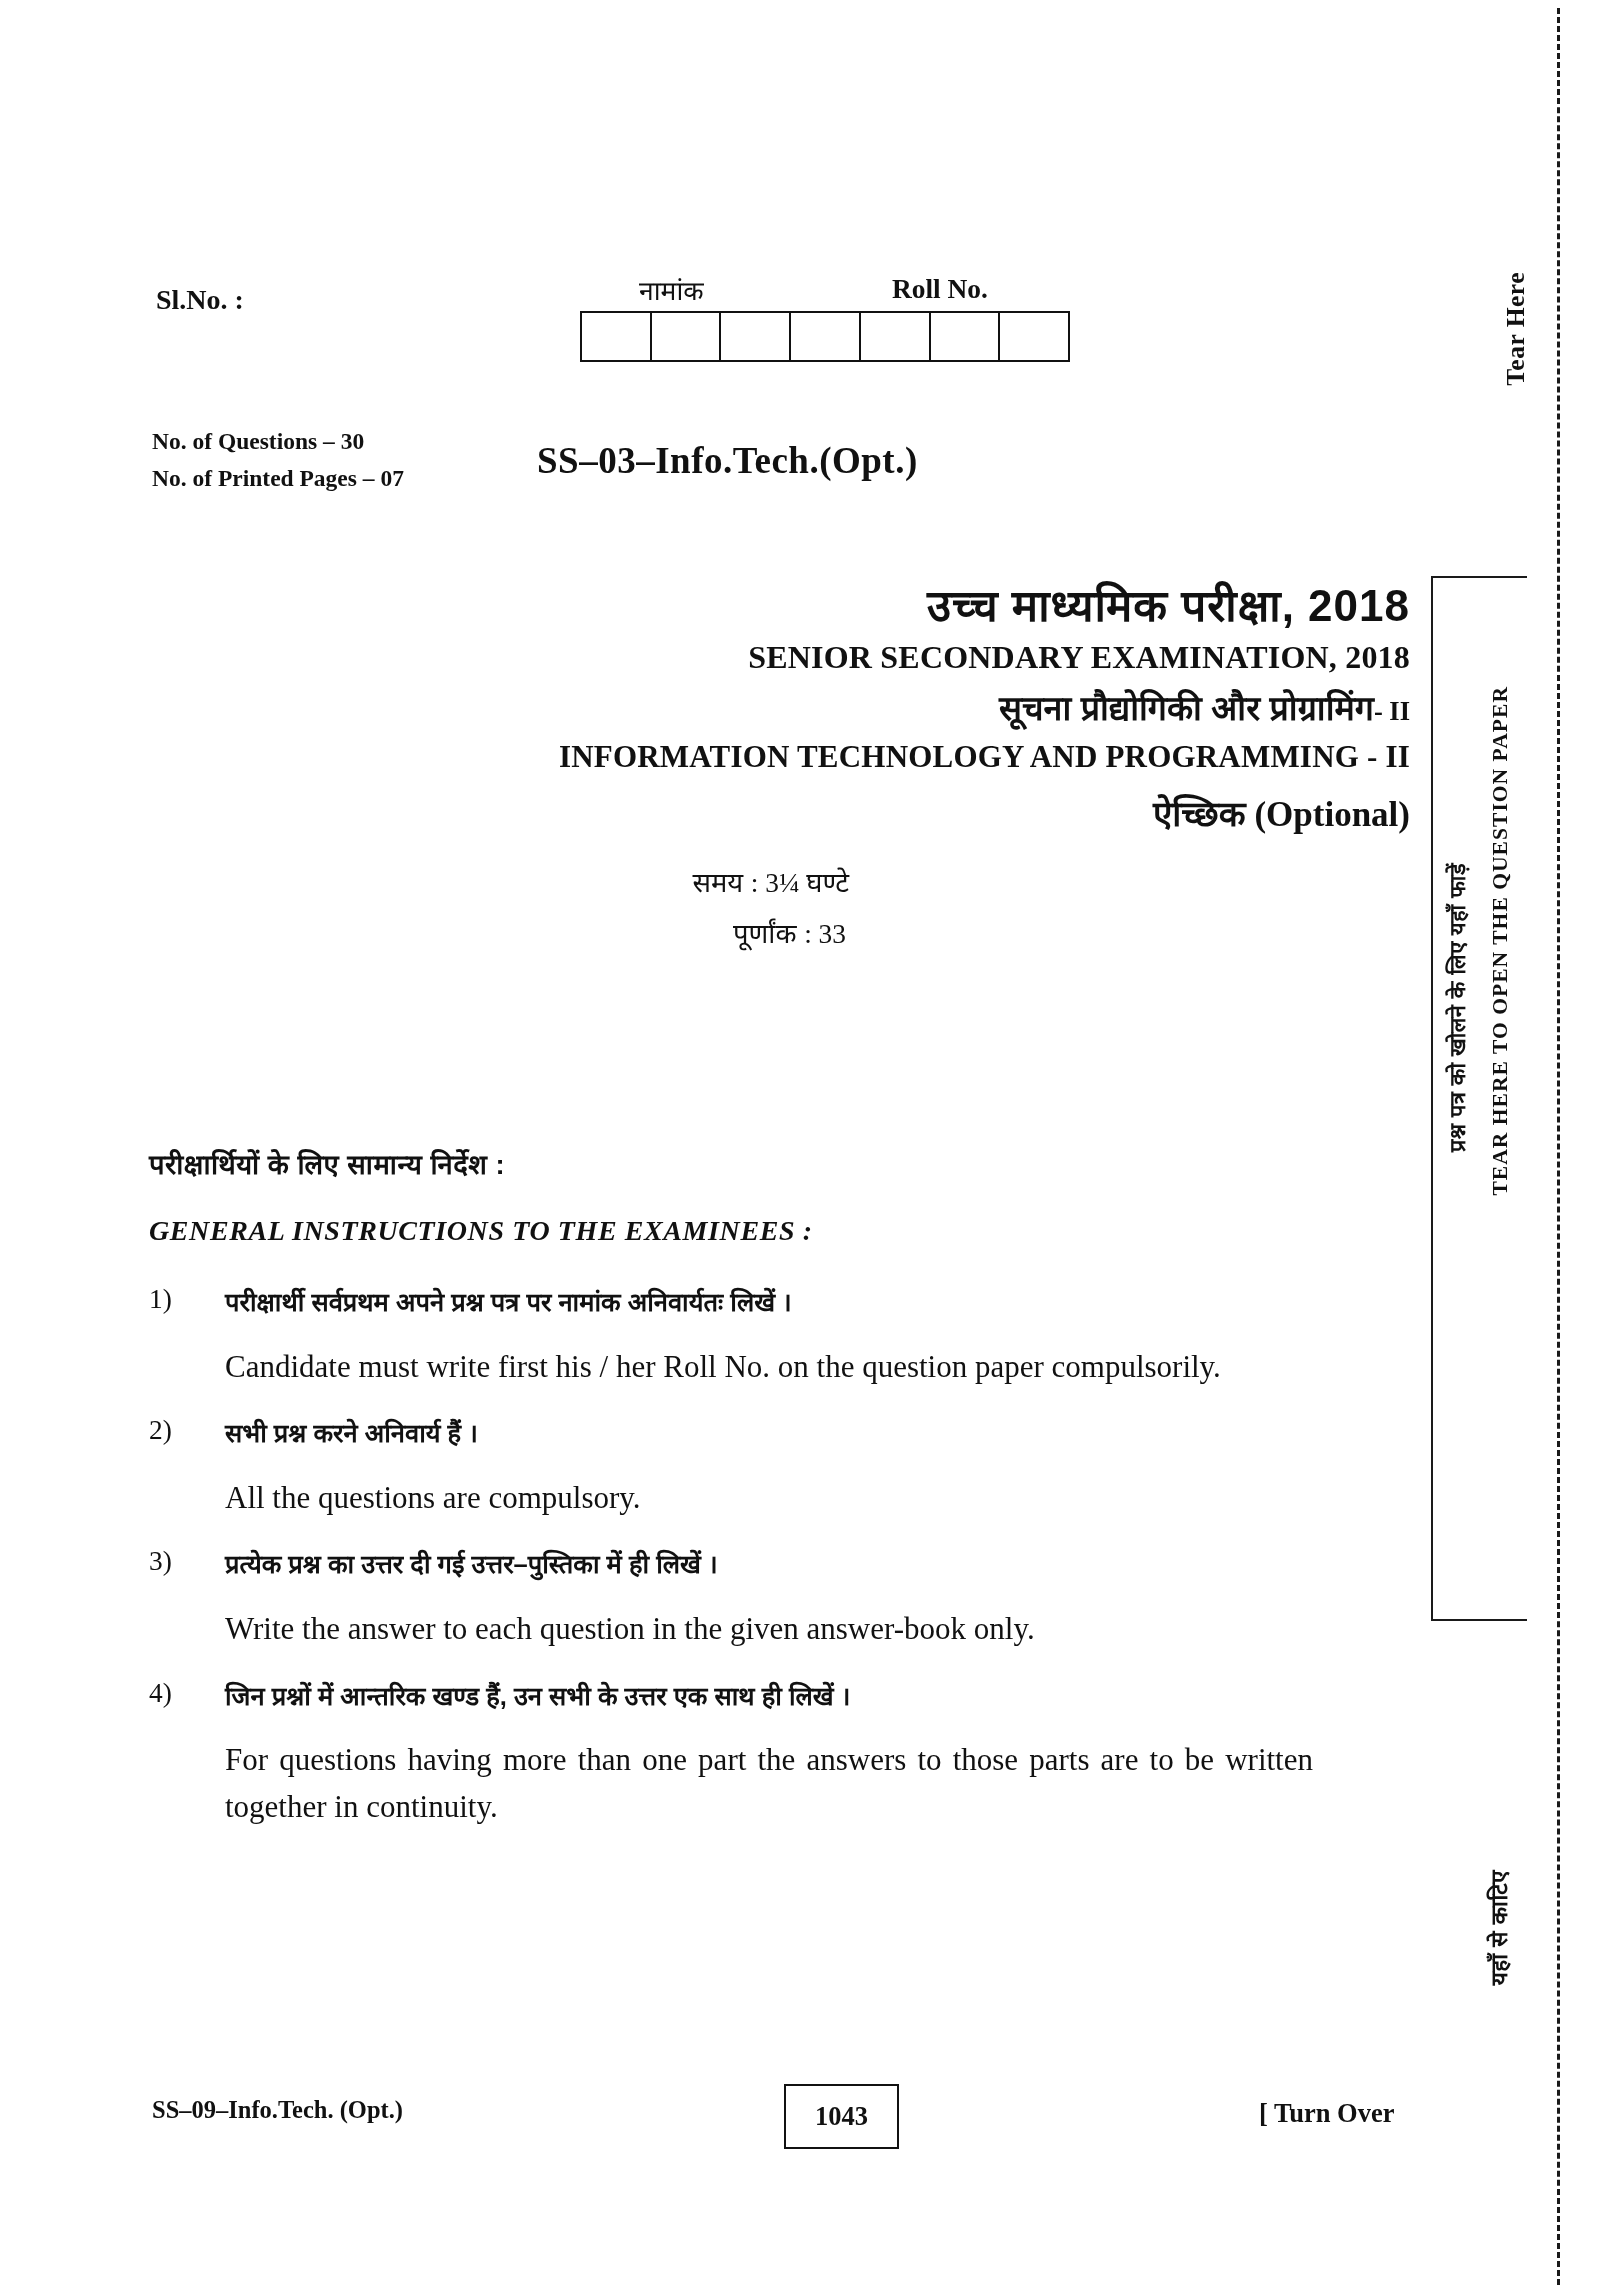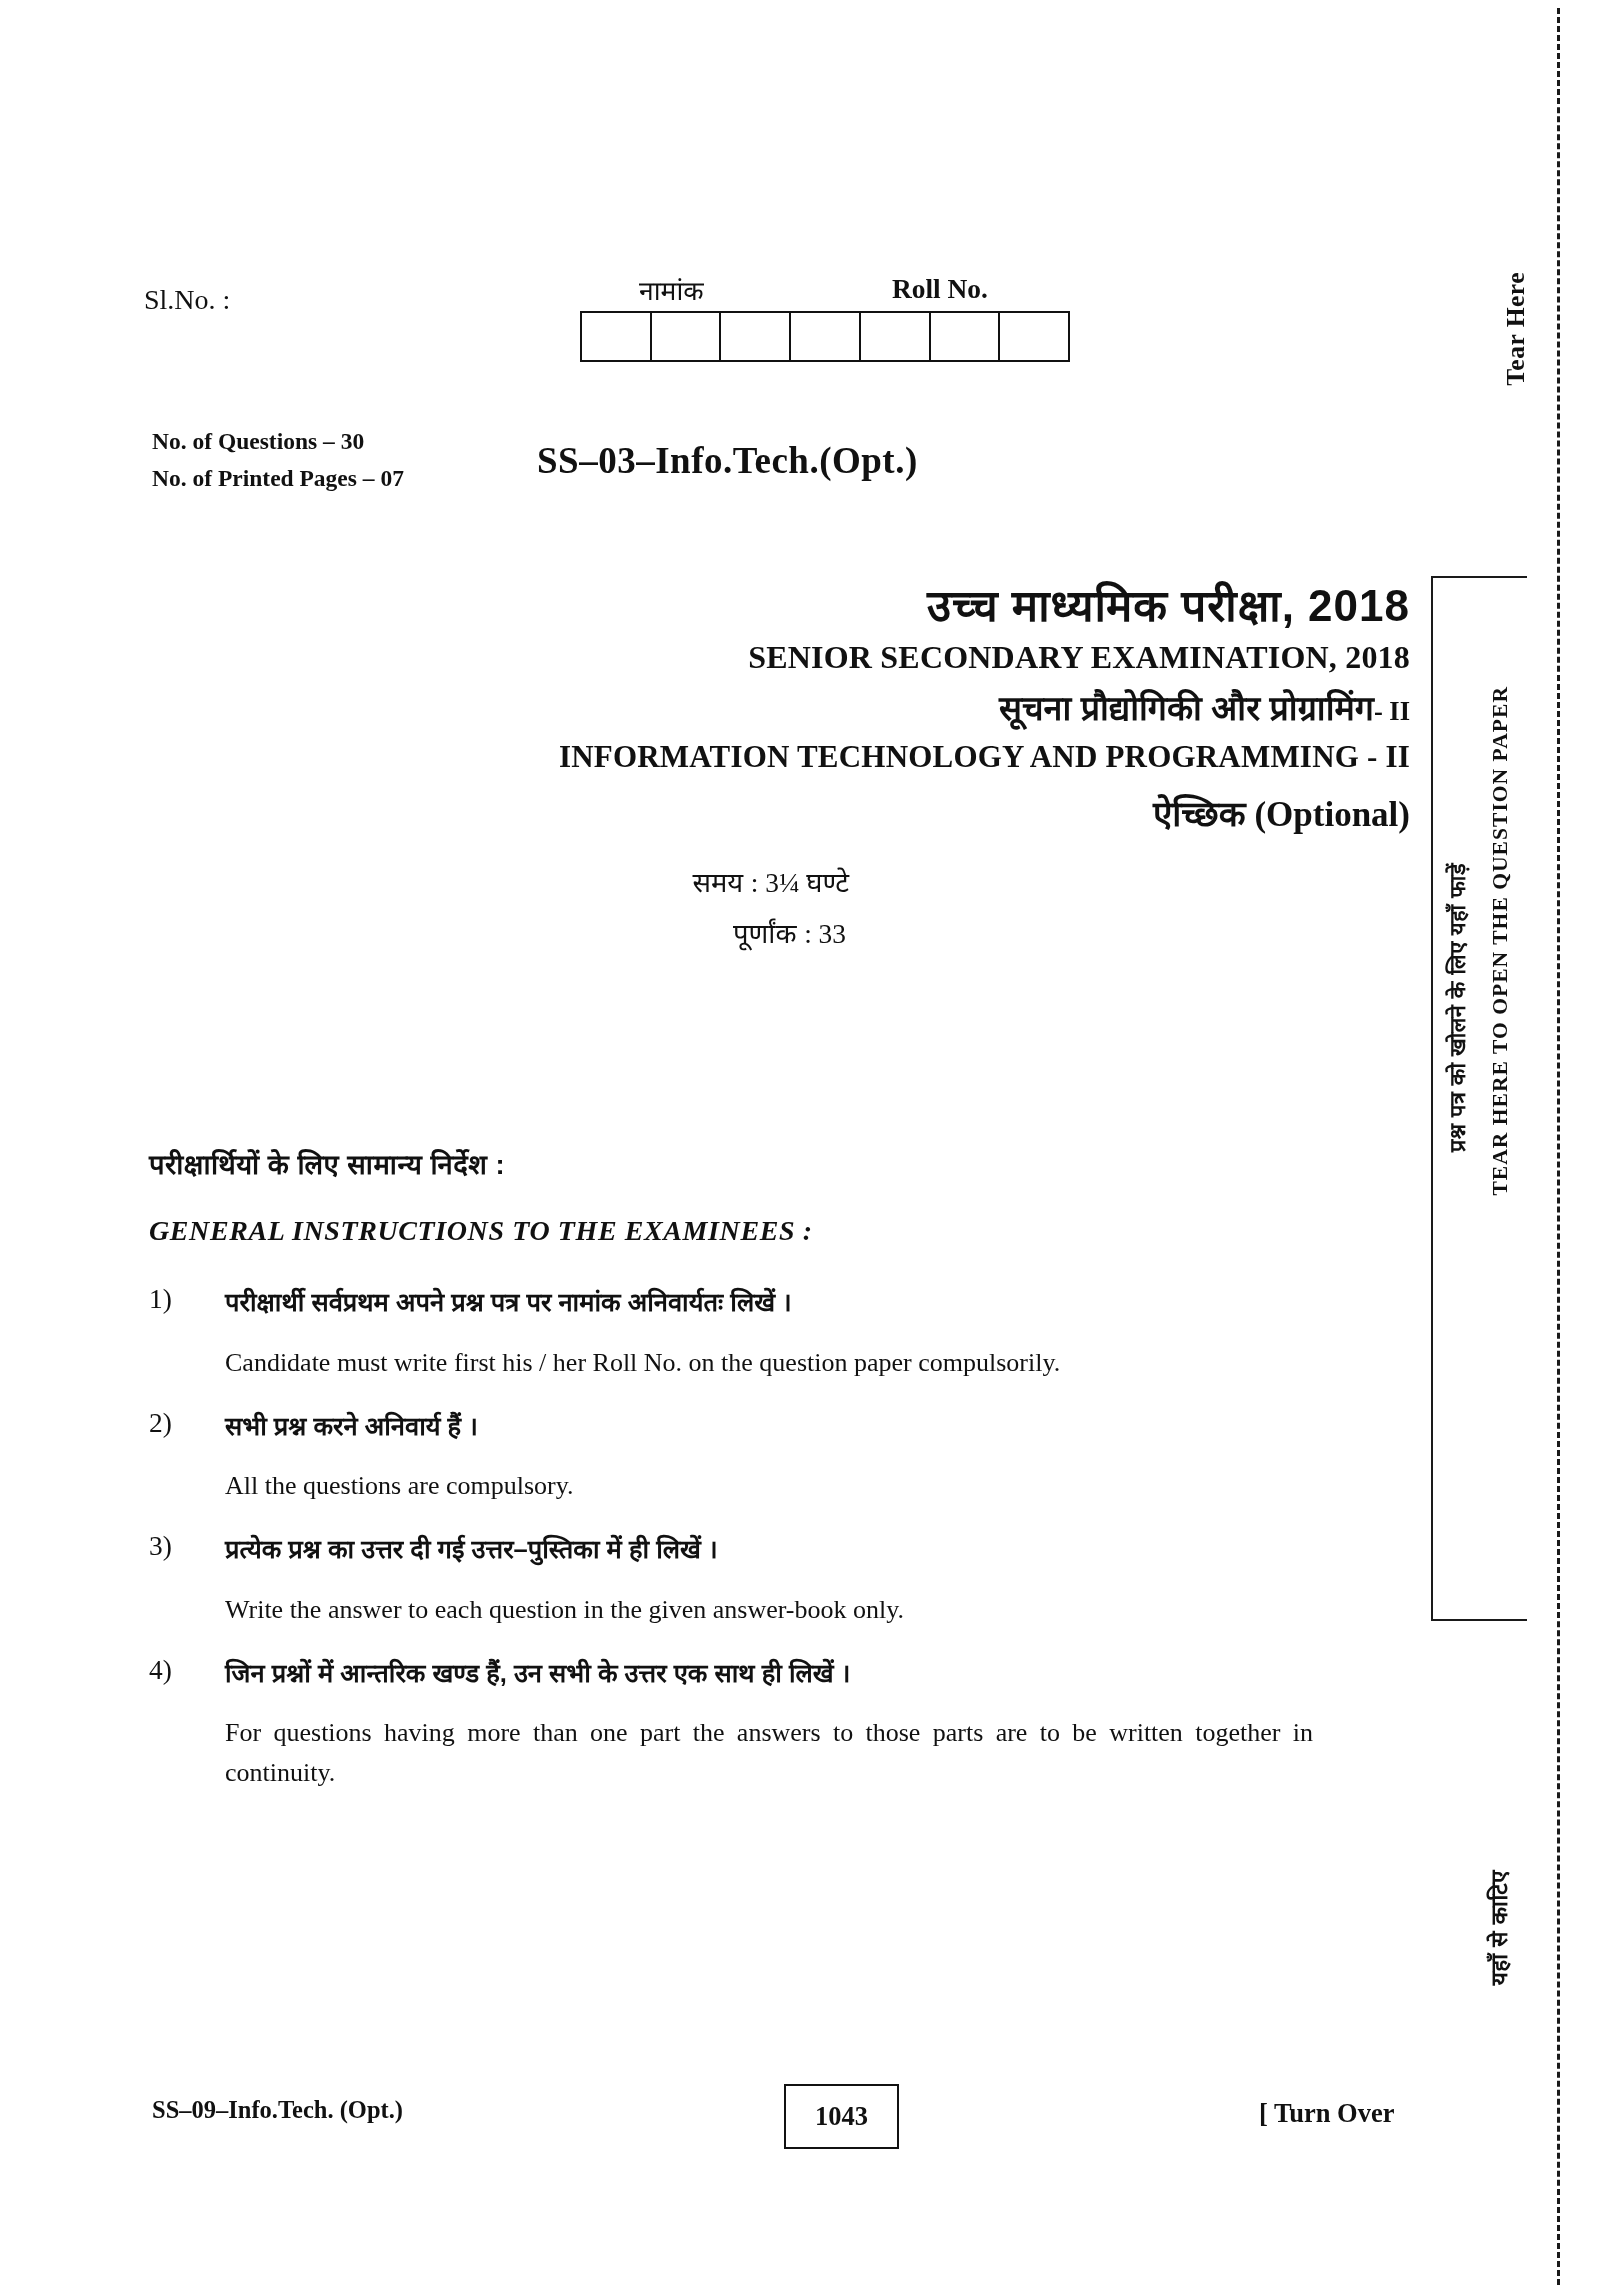--- a/index.html
+++ b/index.html
@@ -79,24 +79,24 @@
     right: 106px;
     top: 1870px;
     font-size: 22.5px;
     font-weight: bold;
     font-family: "Liberation Sans", "DejaVu Sans", sans-serif;
   }
 
   
   .slno {
     position: absolute;
-    left: 144px;
+    left: 156px;
     top: 284px;
     font-size: 28px;
-    font-weight: normal;
+    font-weight: bold;
   }
   .rollwrap {
     position: absolute;
     left: 580px;
     top: 272px;
   }
   .roll-labels {
     position: relative;
     height: 39px;
   }
@@ -242,21 +242,21 @@
     top: 0;
     font-size: 27.4px;
   }
   .instr-hin {
     font-size: 25.5px;
     font-weight: bold;
     font-family: "Liberation Sans", "DejaVu Sans", sans-serif;
     line-height: 1.45;
   }
   .instr-eng {
-    font-size: 26px;
+    font-size: 31px;
     line-height: 1.52;
     margin-top: 21.6px;
     text-align: justify;
     width: 1088px;
   }
 
   
   .footer-left {
     position: absolute;
     left: 152px;

